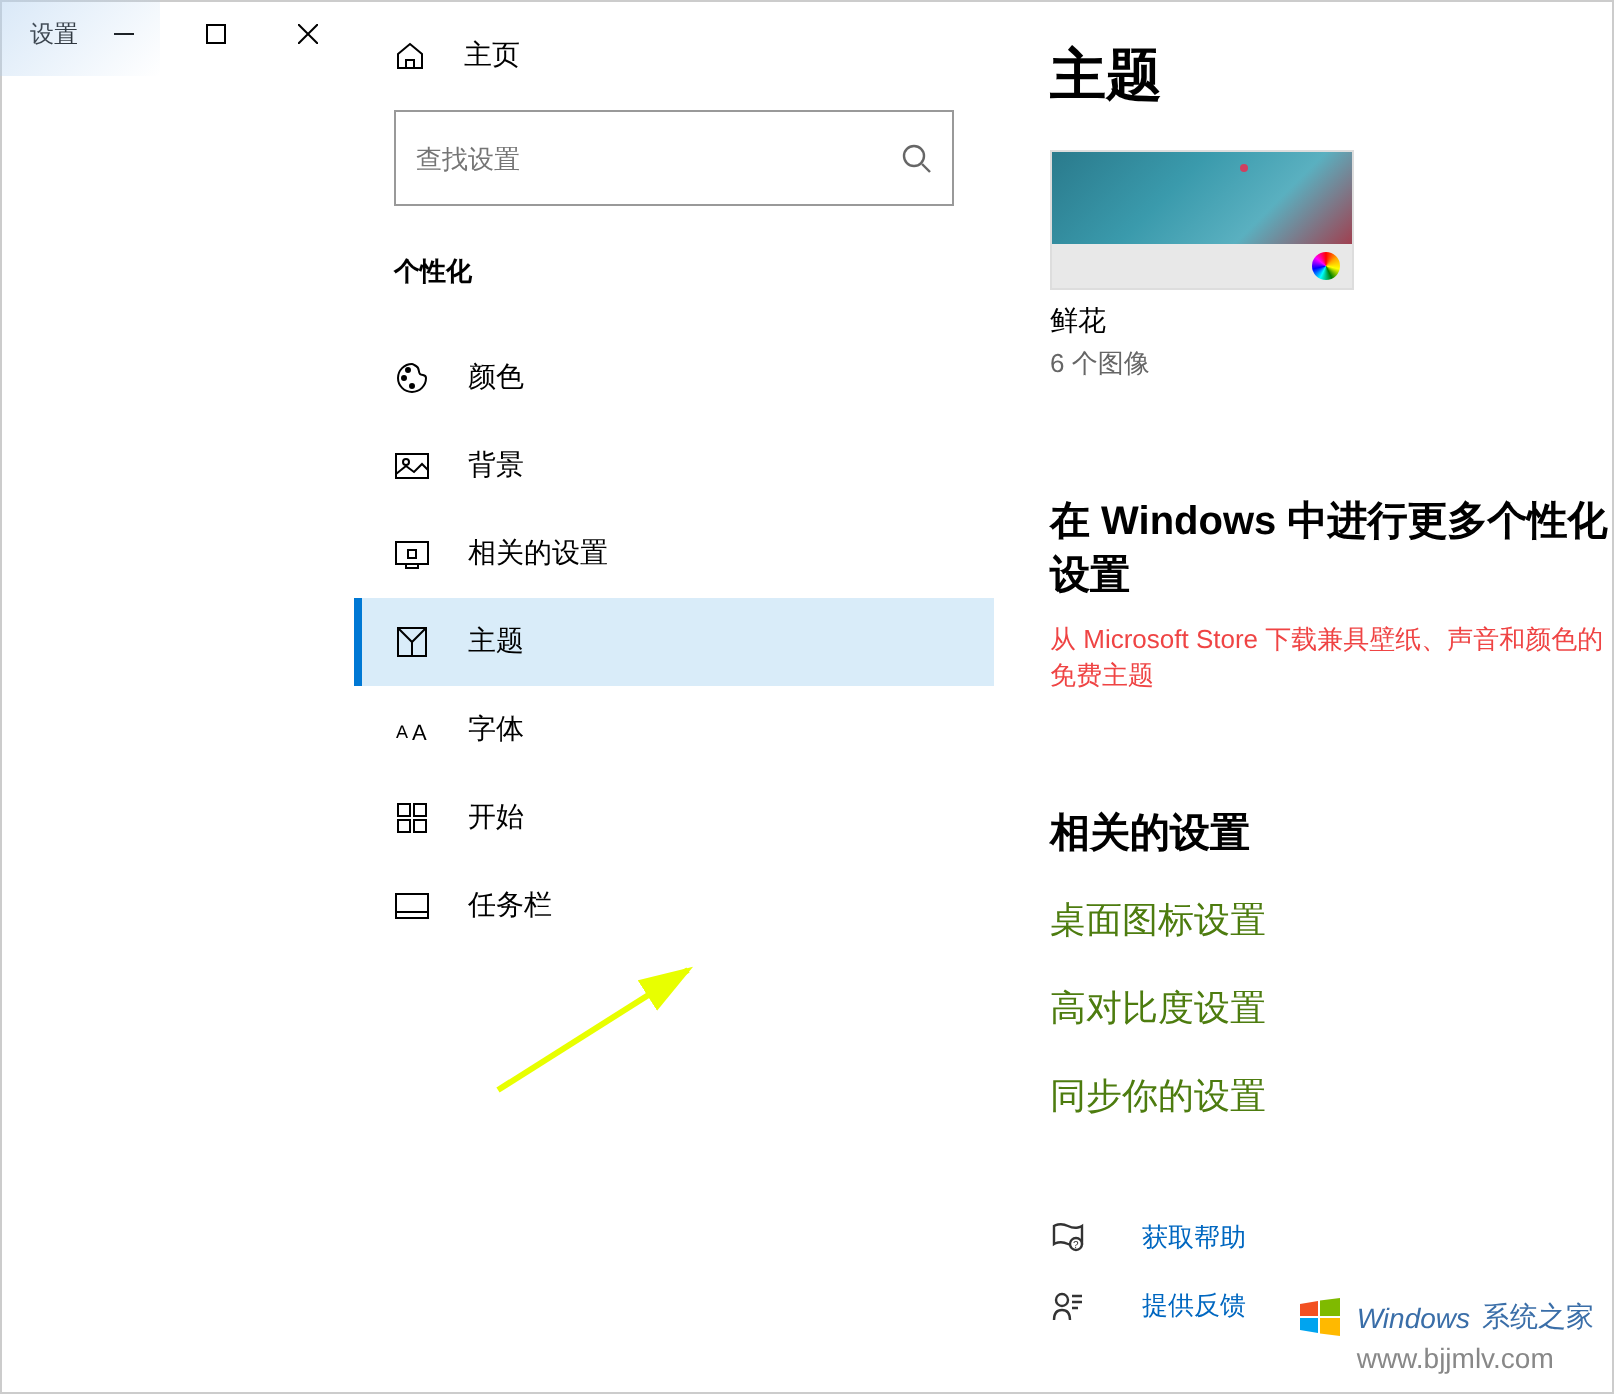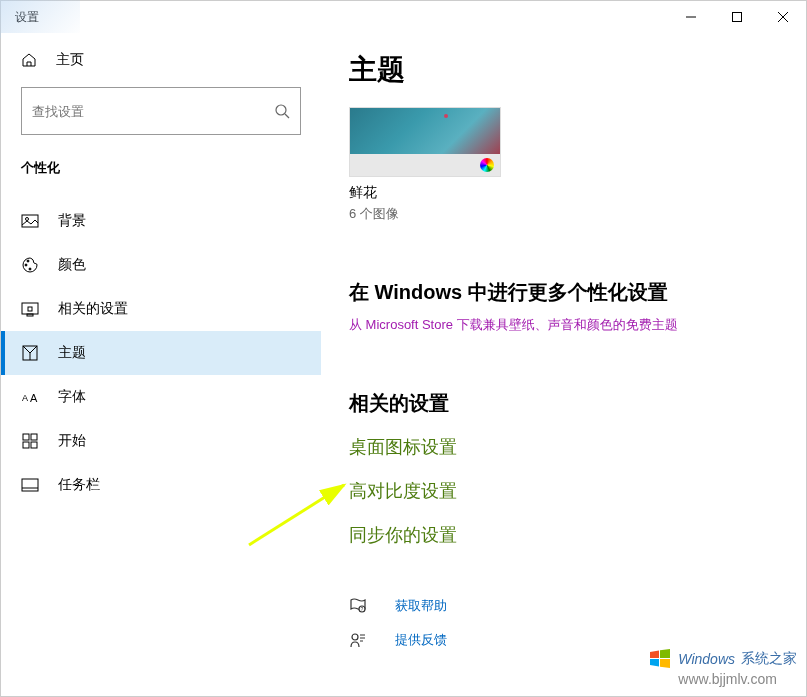--- a/index.html
+++ b/index.html
@@ -1,17 +1,17 @@
 <!DOCTYPE html>
 <html><head>
   <meta charset="utf-8">
   <style>
     * { margin: 0; padding: 0; box-sizing: border-box; font-family: "Microsoft YaHei", "Segoe UI", sans-serif; }
     body { width: 807px; height: 697px; background: #fff; position: relative; overflow: hidden; }
-    .window { width: 100%; height: 100%; border: 1px solid #ccc; display: flex; flex-direction: column; }
+    .window { width: 100%; height: 100%; border: 1px solid #ccc; display: flex; flex-direction: row; }
     .titlebar { height: 32px; display: flex; align-items: center; padding-left: 14px; font-size: 12px; color: #000; }
     .titlebar-title { flex: 1; }
     .win-controls { display: flex; }
     .win-btn { width: 46px; height: 32px; display: flex; align-items: center; justify-content: center; font-size: 10px; color: #000; cursor: pointer; }
     .win-btn svg { width: 10px; height: 10px; }
     .content { flex: 1; display: flex; overflow: hidden; }
     .sidebar { width: 320px; padding: 8px 0 0 0; background: #fff; position: relative; }
     .home-row { display: flex; align-items: center; gap: 19px; padding: 10px 20px; font-size: 14px; color: #000; cursor: pointer; }
     .home-row svg { width: 16px; height: 16px; }
     .search-box { margin: 8px 20px 14px 20px; height: 48px; border: 1px solid #999; background: #fff; display: flex; align-items: center; padding: 0 10px; }
@@ -27,21 +27,21 @@
     .theme-preview { width: 152px; }
     .theme-thumb { width: 152px; height: 70px; border: 1px solid #ddd; background: #fff; display: flex; flex-direction: column; }
     .theme-thumb-top { flex: 1; background: linear-gradient(135deg, #2a7a8c 0%, #3a9aac 40%, #5ab0c0 70%, #a04050 100%); position: relative; }
     .theme-thumb-top::after { content: ""; position: absolute; top: 6px; right: 52px; width: 4px; height: 4px; border-radius: 50%; background: #d04060; }
     .theme-thumb-bottom { height: 22px; background: #e8e8e8; display: flex; align-items: center; justify-content: flex-end; padding-right: 6px; }
     .color-wheel { width: 14px; height: 14px; border-radius: 50%; background: conic-gradient(red, orange, yellow, green, cyan, blue, magenta, red); }
     .theme-name { font-size: 14px; color: #000; margin-top: 7px; }
     .theme-sub { font-size: 13px; color: #666; margin-top: 3px; }
     .section-title { font-size: 20px; font-weight: 600; color: #000; margin-top: 56px; }
     .section-title.related { }
-    .section-desc { font-size: 13px; color: #a21caf; margin-top: 10px; }
+    .section-desc { font-size: 13px; color: #ef4444; margin-top: 10px; }
     .link { display: block; font-size: 18px; color: #4d7c0f; margin-top: 18px; cursor: pointer; }
     .link + .link { margin-top: 20px; }
     .help-row { display: flex; align-items: center; gap: 28px; margin-top: 50px; font-size: 13px; color: #0067c0; cursor: pointer; }
     .help-row + .help-row { margin-top: 16px; }
     .help-row svg { width: 18px; height: 18px; color: #333; }
     .arrow-svg { position: absolute; left: 244px; top: 450px; width: 120px; height: 100px; }
     .watermark { position: absolute; right: 10px; bottom: 10px; display: flex; align-items: center; gap: 6px; font-size: 14px; color: #3a6ea8; }
     .wm-block { display:flex; flex-direction:column; align-items:flex-start;}
     .wm-top { display:flex; align-items:center; gap:6px;}
     .wm-url { font-size:14px; color:#888; margin-left:30px;}
@@ -88,35 +88,35 @@
         <svg viewBox="0 0 16 16" fill="none" stroke="#666" stroke-width="1.2">
             <circle cx="7" cy="7" r="5"></circle>
             <line x1="11" y1="11" x2="15" y2="15"></line>
           </svg>
       </div>
 
       <div class="section-header">个性化</div>
 
       <div class="nav-item">
         <svg viewBox="0 0 18 18" fill="none" stroke="currentColor" stroke-width="1">
-            <rect x="1" y="3" width="16" height="12"></rect>
-            <circle cx="6" cy="7" r="1.5"></circle>
-            <path d="M1 13 L6 9 L10 12 L14 8 L17 11"></path>
-          </svg>
-        <span>背景</span>
-      </div>
-
-      <div class="nav-item">
-        <svg viewBox="0 0 18 18" fill="none" stroke="currentColor" stroke-width="1">
             <path d="M9 2 A7 7 0 1 0 16 9 C16 7 14 8 13 7 C12 6 13 4 11 3 C10 2.5 9.5 2 9 2 Z"></path>
             <circle cx="5" cy="9" r="1" fill="currentColor"></circle>
             <circle cx="7" cy="5" r="1" fill="currentColor"></circle>
             <circle cx="9" cy="13" r="1" fill="currentColor"></circle>
           </svg>
         <span>颜色</span>
+      </div>
+
+      <div class="nav-item">
+        <svg viewBox="0 0 18 18" fill="none" stroke="currentColor" stroke-width="1">
+            <rect x="1" y="3" width="16" height="12"></rect>
+            <circle cx="6" cy="7" r="1.5"></circle>
+            <path d="M1 13 L6 9 L10 12 L14 8 L17 11"></path>
+          </svg>
+        <span>背景</span>
       </div>
 
       <div class="nav-item">
         <svg viewBox="0 0 18 18" fill="none" stroke="currentColor" stroke-width="1">
             <rect x="1" y="3" width="16" height="11"></rect>
             <rect x="6" y="14" width="6" height="2"></rect>
             <rect x="7" y="7" width="4" height="4"></rect>
           </svg>
         <span>相关的设置</span>
       </div>

